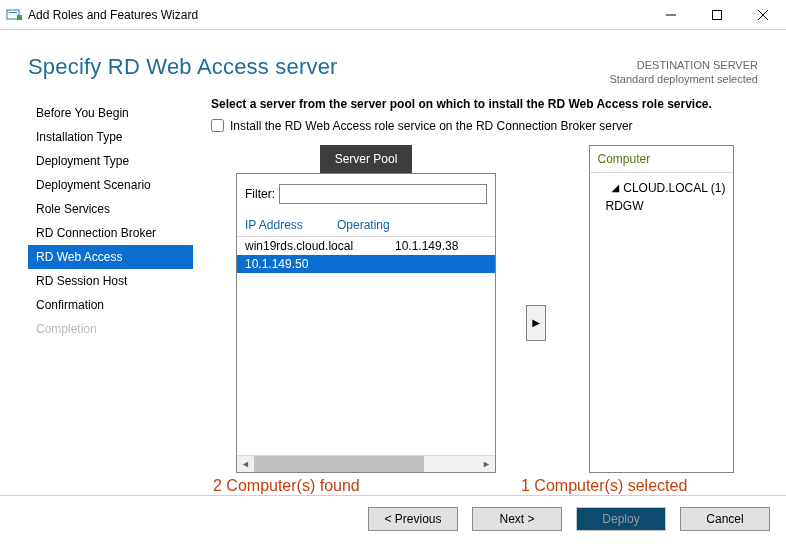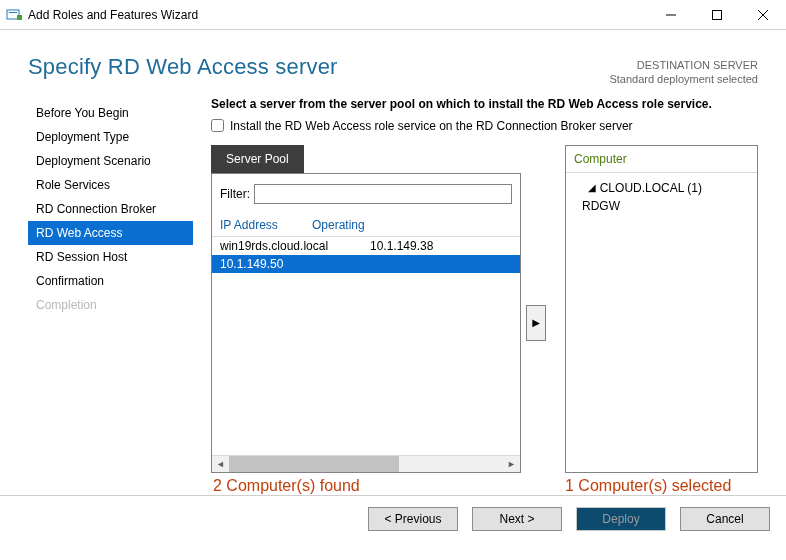--- a/index.html
+++ b/index.html
@@ -106,20 +106,21 @@
 
   .panes {
     display:flex;
     align-items:stretch;
     flex:1;
     min-height:0;
   }
   .pane-left, .pane-right {
     display:flex;
     flex-direction:column;
+    align-items:center;
   }
   .pane-left { width: 310px; }
   .pane-right { flex:1; margin-left:14px; }
 
   .tab-strip {
     height:28px;
     display:flex;
     align-items:flex-end;
   }
   .tab {
@@ -259,21 +260,21 @@
     padding: 2px 0 2px 8px;
   }
 
   .counts {
     display:flex;
     font-size:16px;
     margin-top:4px;
     color:#c2410c;
   }
   .counts .left-count { width:310px; padding-left:2px; }
-  .counts .right-count { margin-left:44px; }
+  .counts .right-count { }
 
   
   .footer {
     border-top:1px solid #d0d0d0;
     height:48px;
     display:flex;
     align-items:center;
     justify-content:flex-end;
     padding: 0 16px;
     gap:14px;
@@ -331,20 +332,21 @@
   <div class="page-title">Specify RD Web Access server</div>
   <div class="dest-block">
     <div>DESTINATION SERVER</div>
     <div>Standard deployment selected</div>
   </div>
 </div>
 
 <div class="body">
   <div class="sidebar" id="sidebar">
       <div class="side-item">Before You Begin</div>
+      <div class="side-item">Installation Type</div>
       <div class="side-item">Deployment Type</div>
       <div class="side-item">Deployment Scenario</div>
       <div class="side-item">Role Services</div>
       <div class="side-item">RD Connection Broker</div>
       <div class="side-item active">RD Web Access</div>
       <div class="side-item">RD Session Host</div>
       <div class="side-item">Confirmation</div>
       <div class="side-item disabled">Completion</div>
     </div>
 

